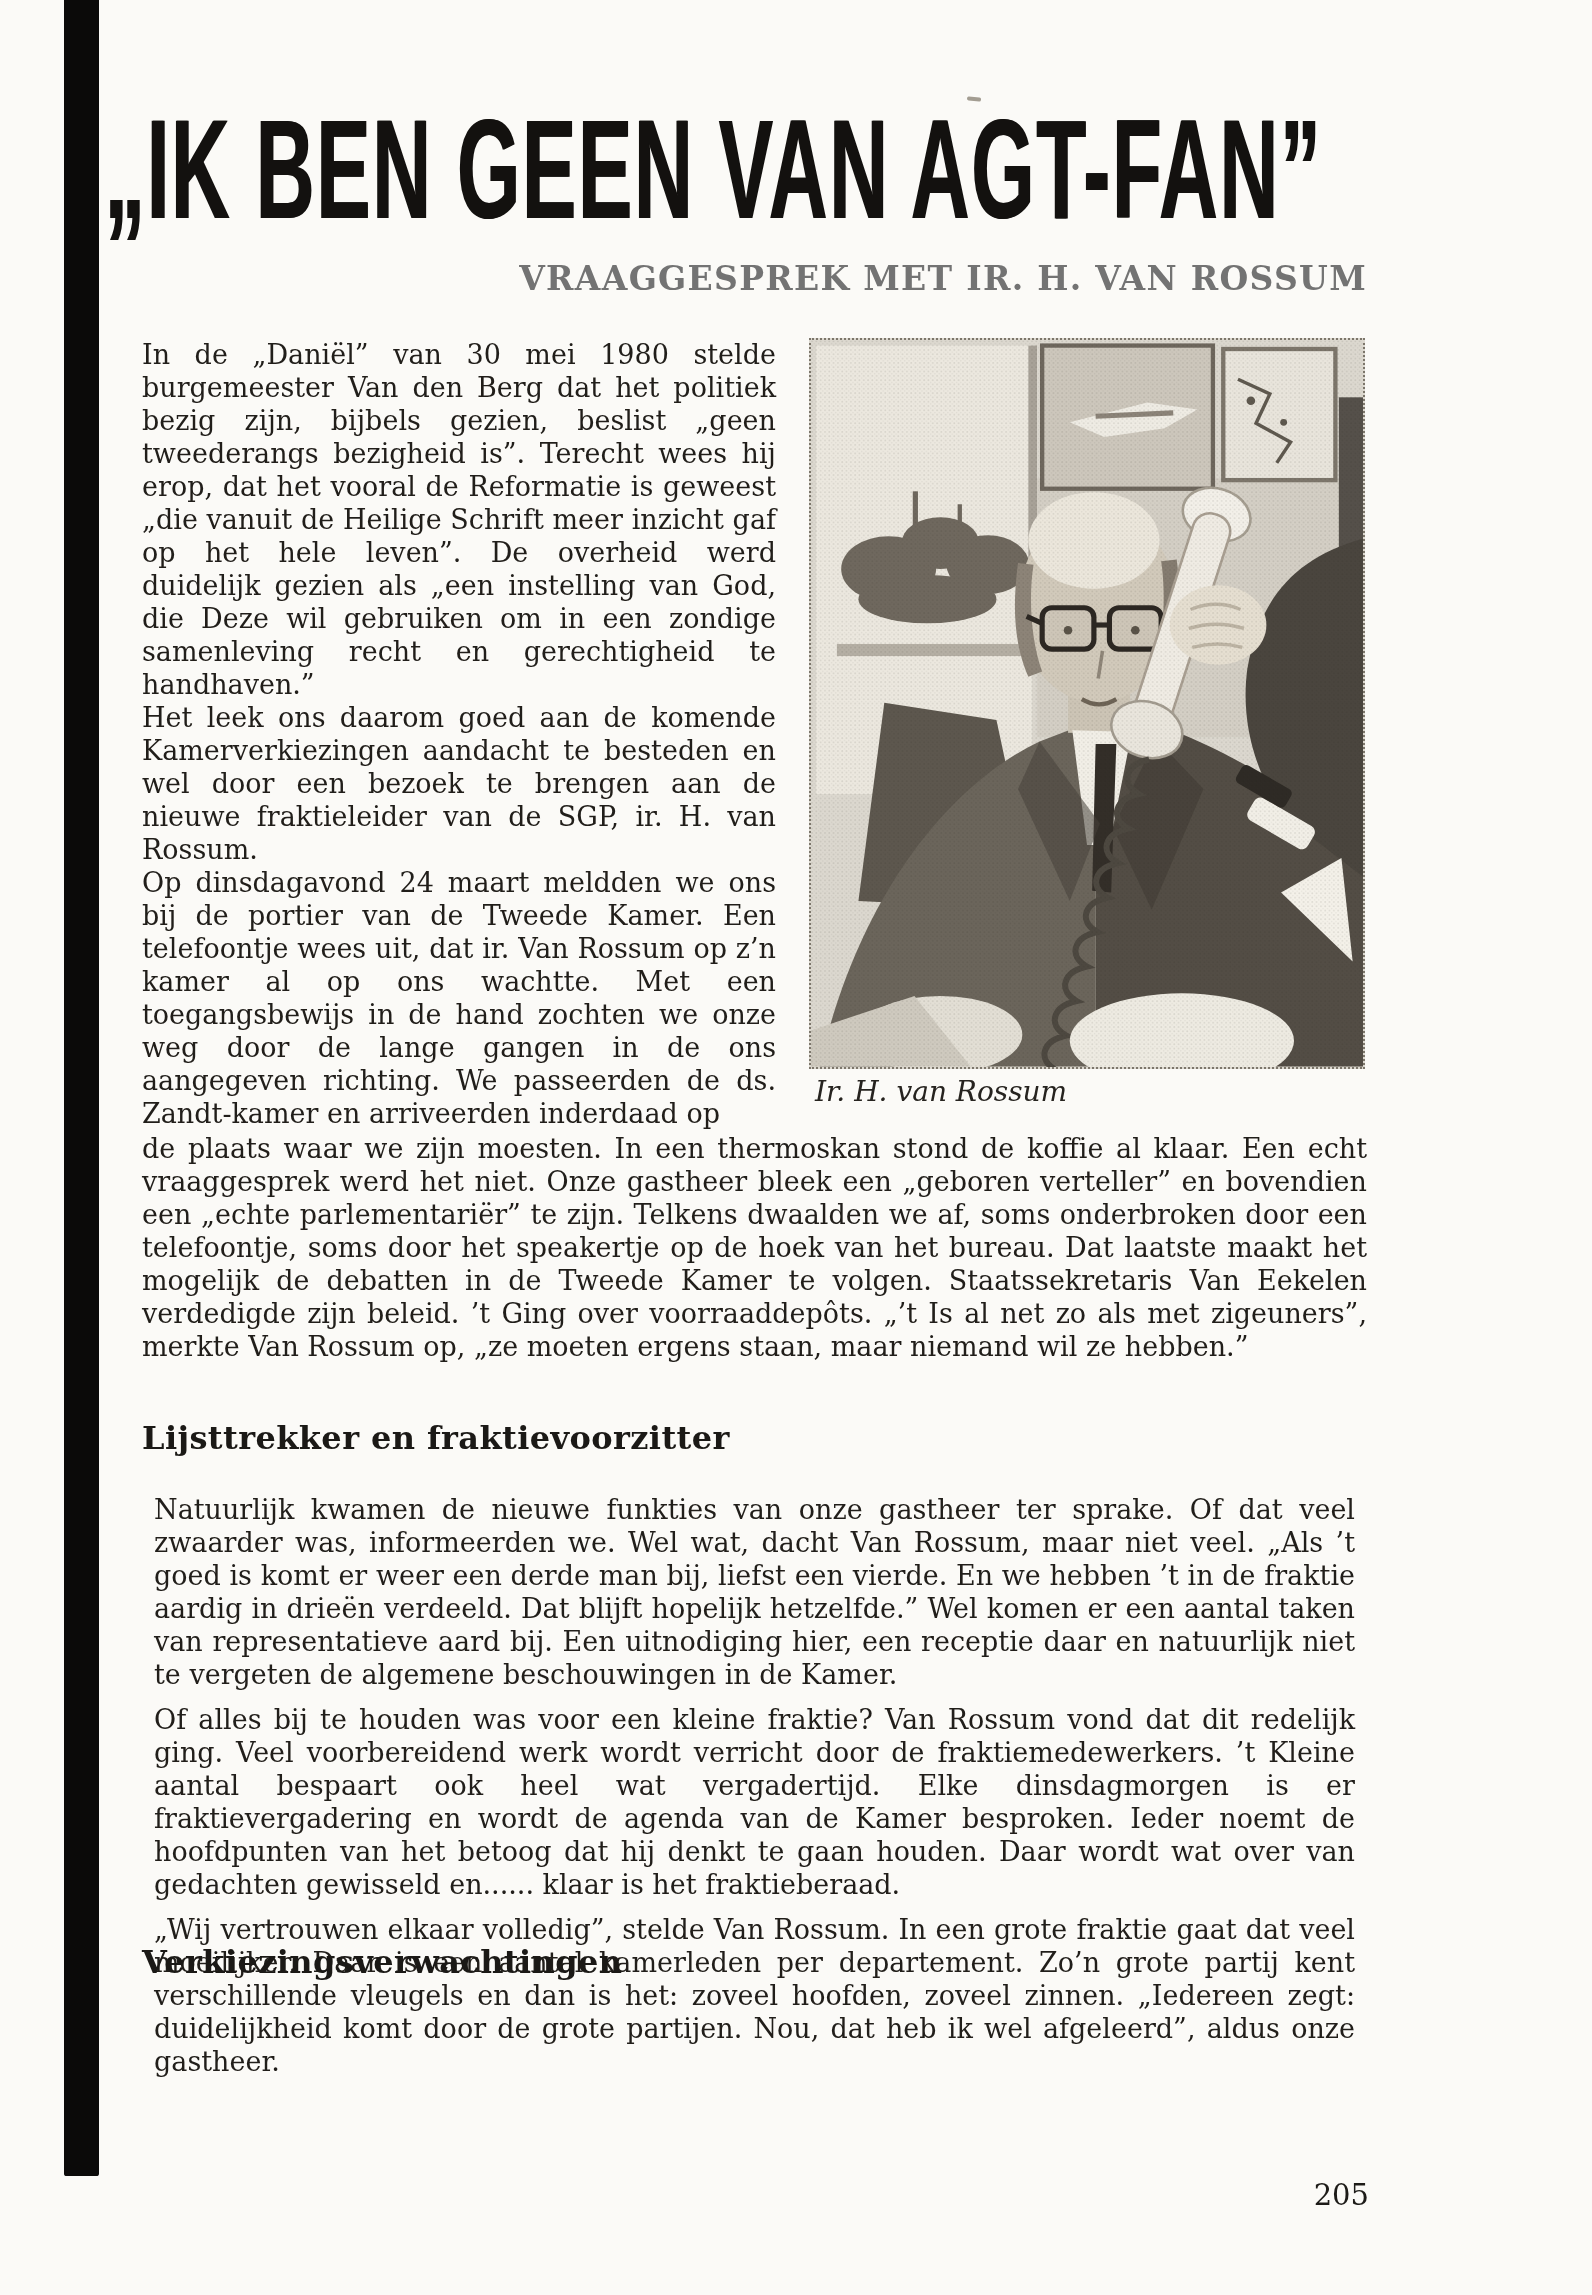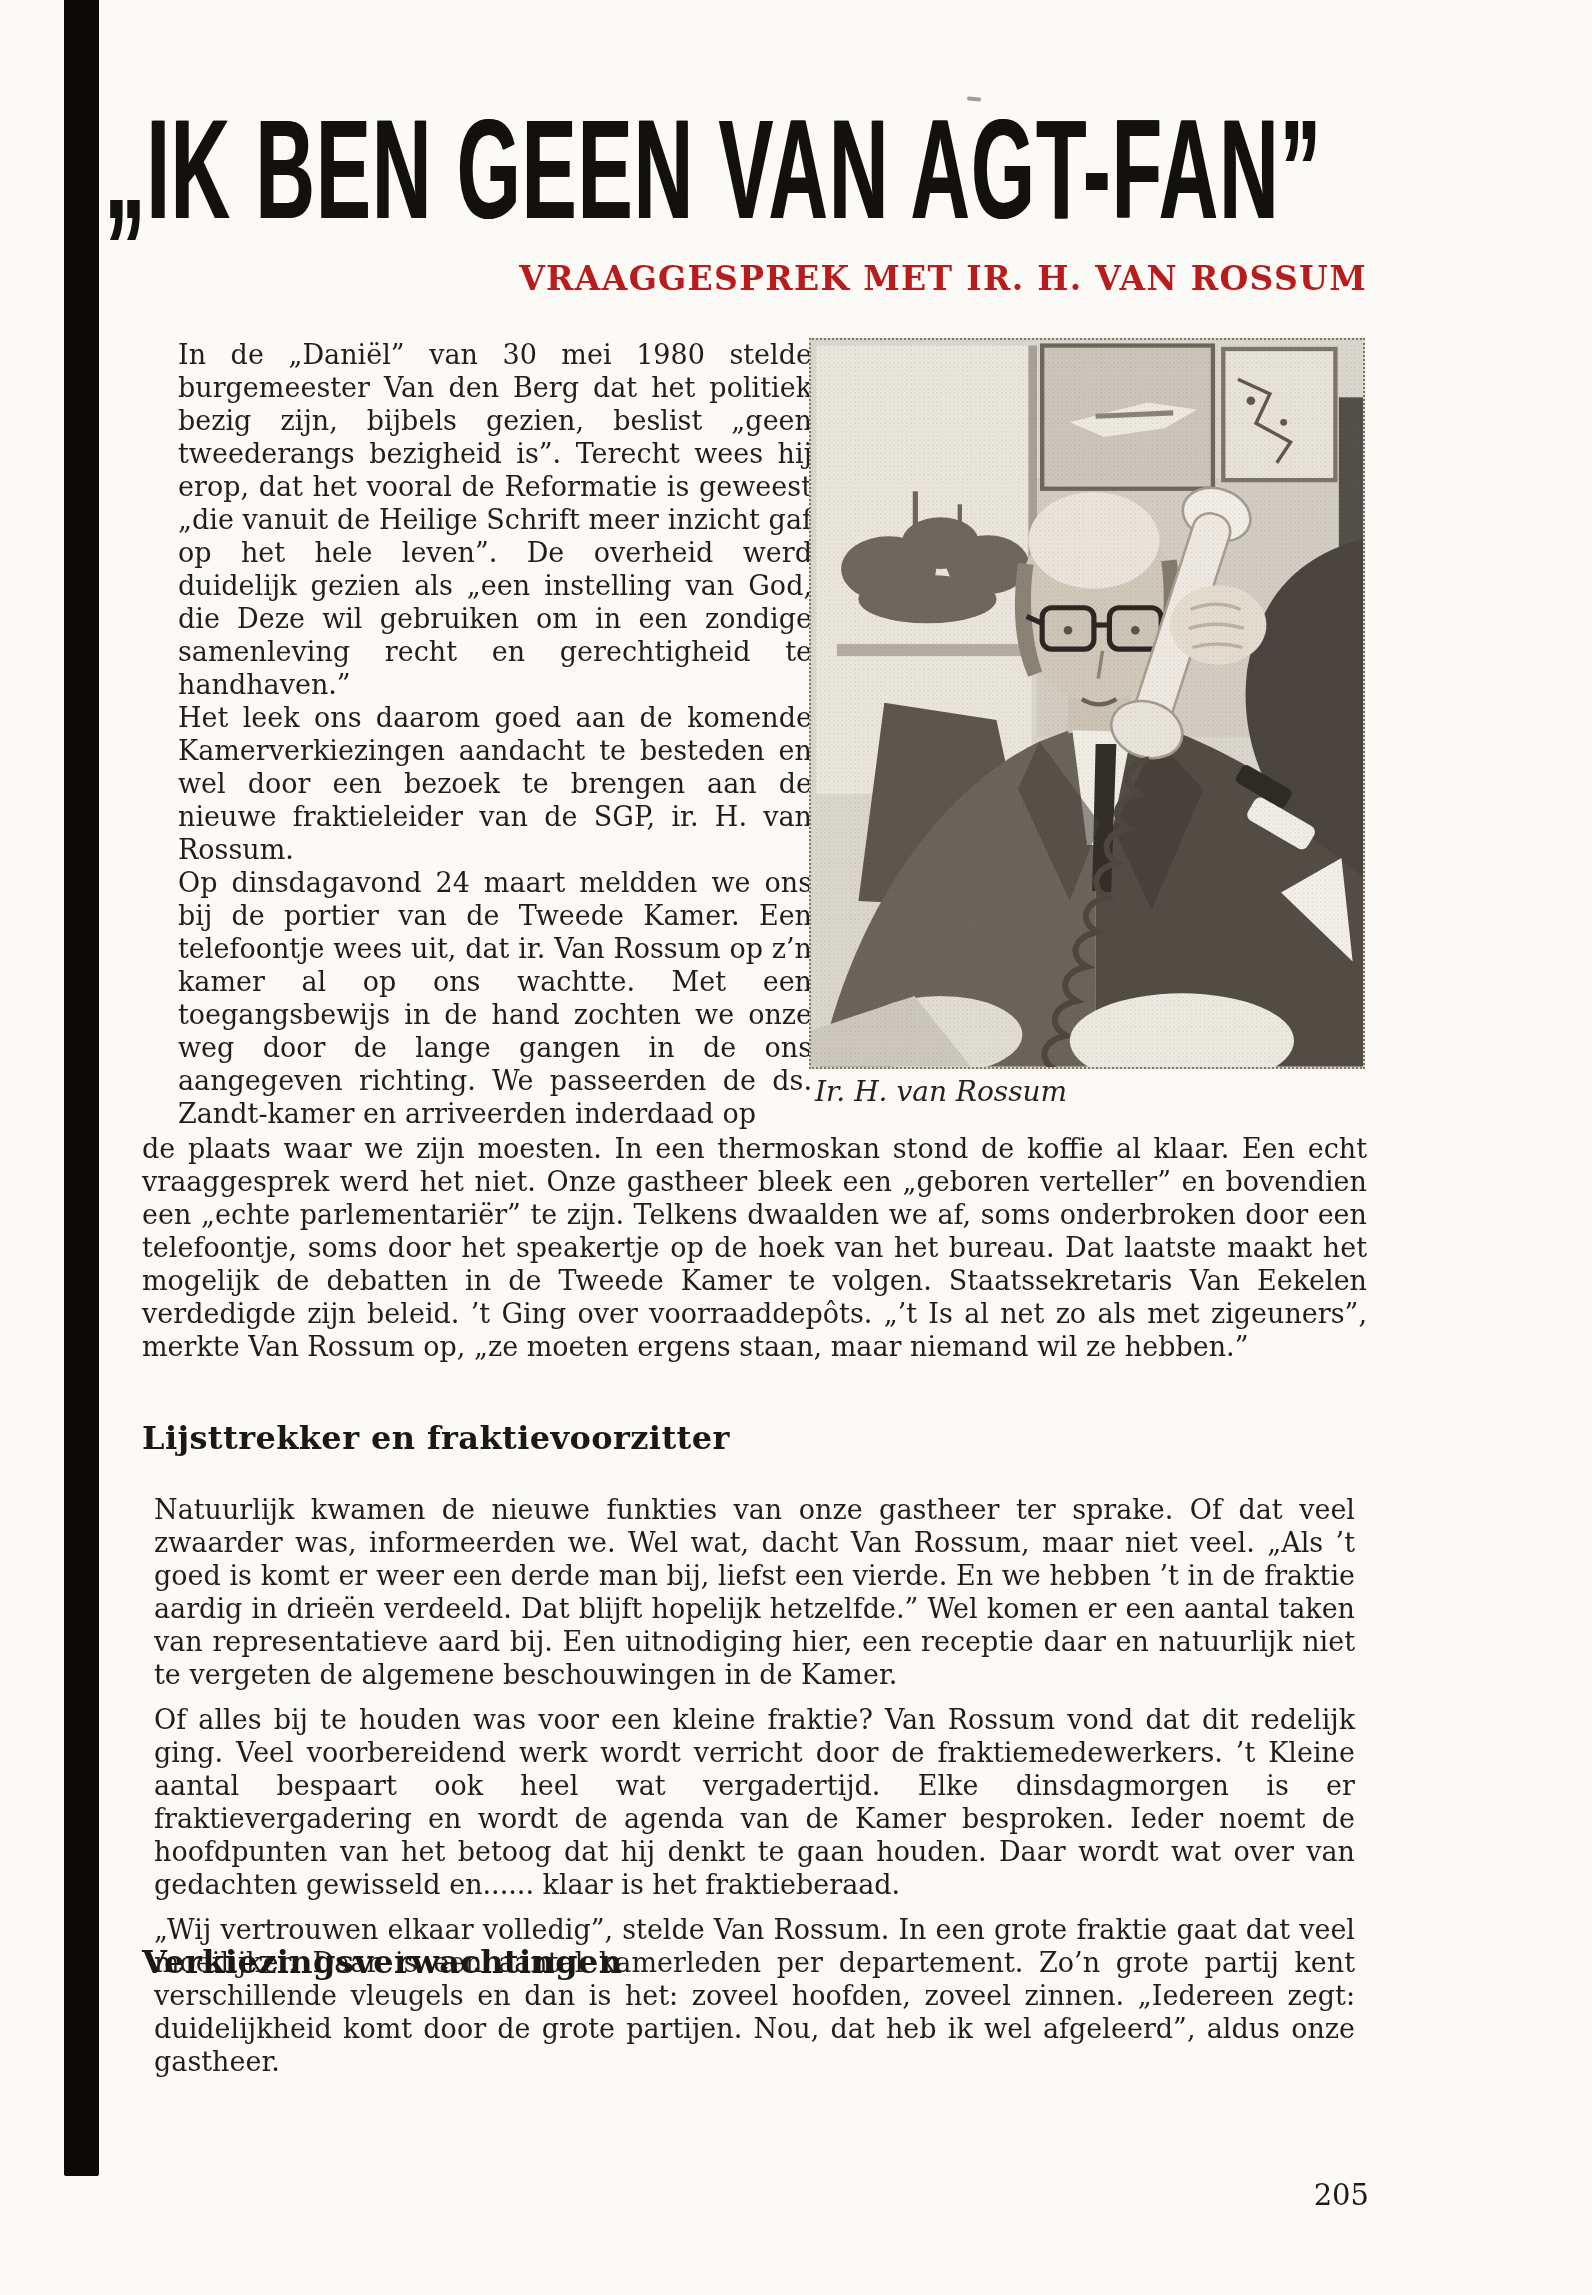--- a/index.html
+++ b/index.html
@@ -35,27 +35,26 @@
     transform:scale(0.60,1.03);
     transform-origin:left top;
     text-shadow: 1.7px 0 0 #13110f;
   }
   .subtitle {
     position:absolute; left:142px; top:259px; width:1225px;
     text-align:right;
     font-weight:bold;
     font-size:33px;
     letter-spacing:1.3px;
-    color:#b91c1c;
+    color:#737373;
   }
   .intro-col {
     position:absolute; left:142px; top:338px; width:634px;
     font-size:27px; line-height:33px;
     text-align:justify;
-    margin-left:36px;
   }
   .intro-col p { margin:0; }
   .photo {
     position:absolute; left:809px; top:338px;
     width:552px; height:727px; margin:0;
     border:2.6px dotted #7c766b;
     box-sizing:content-box;
     background:#dcd8cf;
   }
   .photo svg { display:block; width:552px; height:727px; }

